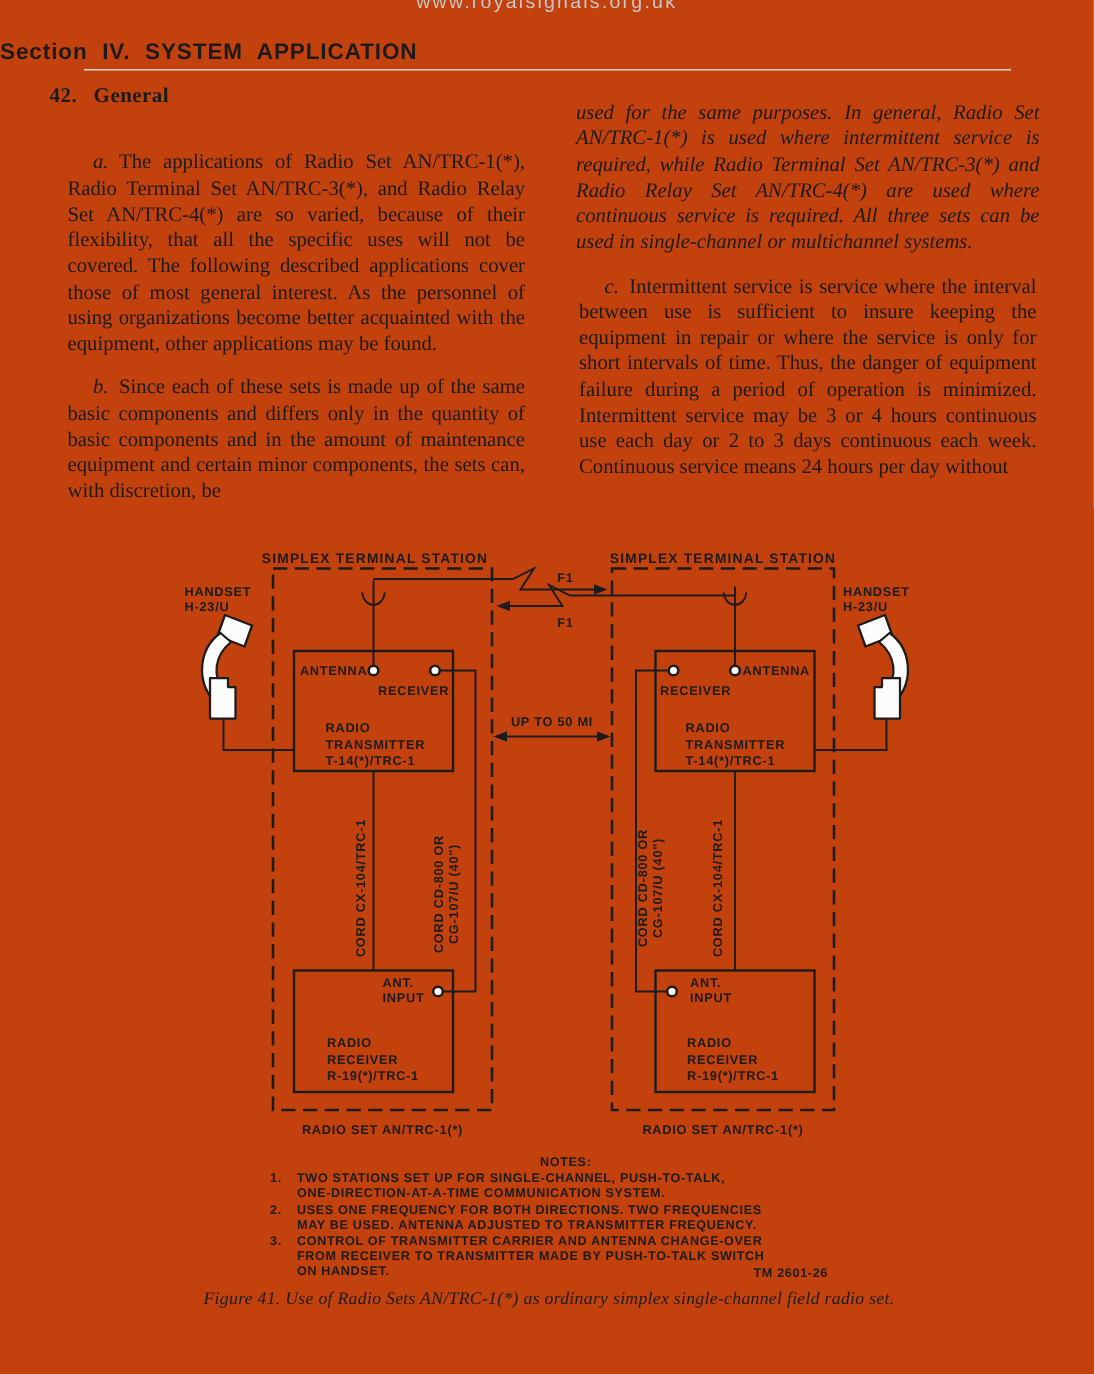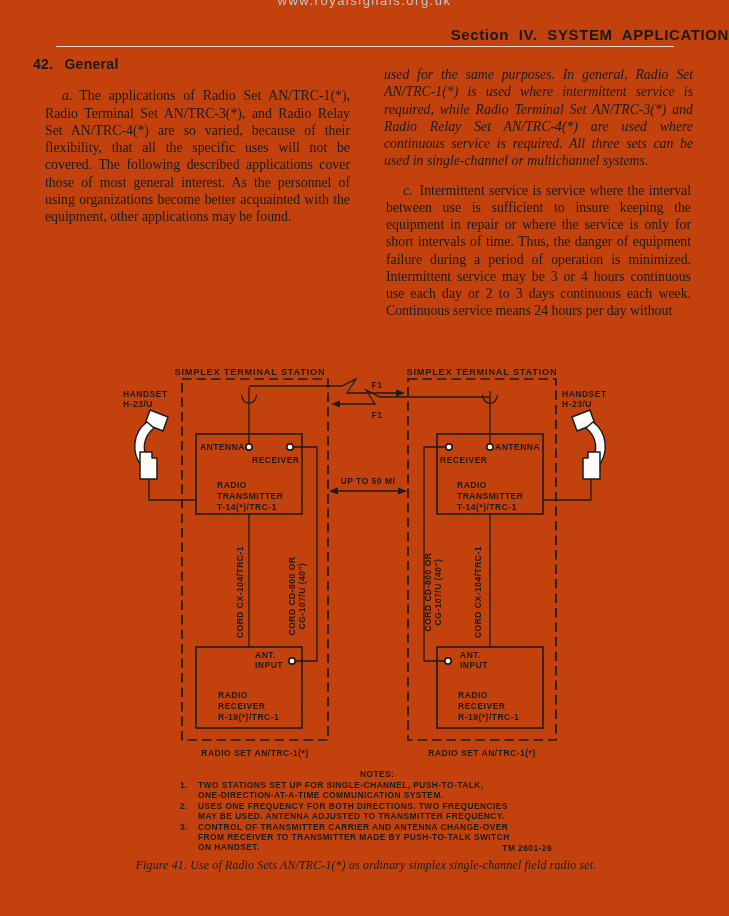--- a/index.html
+++ b/index.html
@@ -1,29 +1,29 @@
 <!DOCTYPE html>
 <html><head>
 <meta charset="utf-8">
 <style>
   html,body{margin:0;padding:0;background:#9a9a9a;}
   .page{position:relative;width:729px;height:916px;background:#c2410c;overflow:hidden;
         font-family:"Liberation Serif",serif;color:#1b1b1b;}
   .watermark{position:absolute;top:-7px;left:0;right:0;text-align:center;
         font-family:"Liberation Sans",sans-serif;font-size:13px;color:#c7c7c7;letter-spacing:1.5px;}
-  .section-header{position:absolute;top:26px;left:0;right:0;text-align:right;
+  .section-header{position:absolute;top:26px;left:0;right:0;text-align:left;
         font-family:"Liberation Sans",sans-serif;font-weight:bold;font-size:15px;
         letter-spacing:.6px;word-spacing:5px;}
   .header-rule{position:absolute;top:46px;left:56px;width:618px;height:1px;background:#ddd9d2;}
   .col{position:absolute;top:56px;width:329px;font-size:13.8px;line-height:17.25px;
         text-align:justify;}
   .col-left{left:33px;}
   .col-right{left:374px;}
-  h2.heading{font-family:Liberation Sans, sans-serif;font-weight:bold;font-size:14px;
-        letter-spacing:.3px;margin:0 0 14px 0;}
+  h2.heading{font-family:Liberation Serif, serif;font-weight:bold;font-size:14px;
+        letter-spacing:.3px;margin:0 0 26px 0;}
   h2.heading .hgap{margin-left:11px;}
   p.para{margin:12px;text-indent:17px;}
   p.cont{margin:10px;text-indent:0;font-style:italic;}
   .plabel{font-style:italic;margin-right:7px;}
   svg.figure{position:absolute;left:0;top:0;}
   .sl{stroke:#1c1c1c;stroke-width:1.6;fill:none;stroke-linejoin:miter;}
   .tl{stroke:#1c1c1c;stroke-width:1.3;fill:none;}
   .dl{stroke:#1c1c1c;stroke-width:1.7;fill:none;stroke-dasharray:9.5 5;}
   .port{fill:#fcfcfa;stroke:#1c1c1c;stroke-width:1.7;}
   .ah{fill:#1c1c1c;stroke:none;}
@@ -42,20 +42,21 @@
 <div class="page">
 
   <div class="watermark">www.royalsignals.org.uk</div>
 
   <div class="section-header">Section IV.  SYSTEM APPLICATION</div>
   <div class="header-rule"></div>
 
   <div class="col col-left">
     <h2 class="heading"><span>42.</span><span class="hgap">General</span></h2>
     <p class="para"><span class="plabel">a.</span><span>The applications of Radio Set AN/TRC-1(*), Radio Terminal Set AN/TRC-3(*), and Radio Relay Set AN/TRC-4(*) are so varied, because of their flexibility, that all the specific uses will not be covered. The following described applications cover those of most general interest. As the personnel of using organizations become better acquainted with the equipment, other applications may be found.</span></p>
+    <p class="para"><span class="plabel">b.</span><span>Since each of these sets is made up of the same basic components and differs only in the quantity of basic components and in the amount of maintenance equipment and certain minor components, the sets can, with discretion, be</span></p>
   </div>
 
   <div class="col col-right">
     <p class="cont">used for the same purposes. In general, Radio Set AN/TRC-1(*) is used where intermittent service is required, while Radio Terminal Set AN/TRC-3(*) and Radio Relay Set AN/TRC-4(*) are used where continuous service is required. All three sets can be used in single-channel or multichannel systems.</p>
     <p class="para"><span class="plabel">c.</span><span>Intermittent service is service where the interval between use is sufficient to insure keeping the equipment in repair or where the service is only for short intervals of time. Thus, the danger of equipment failure during a period of operation is minimized. Intermittent service may be 3 or 4 hours continuous use each day or 2 to 3 days continuous each week. Continuous service means 24 hours per day without</span></p>
   </div>
 
   <svg class="figure" width="729" height="916" viewBox="0 0 729 916">
     <defs>
       <g id="handset-glyph">

